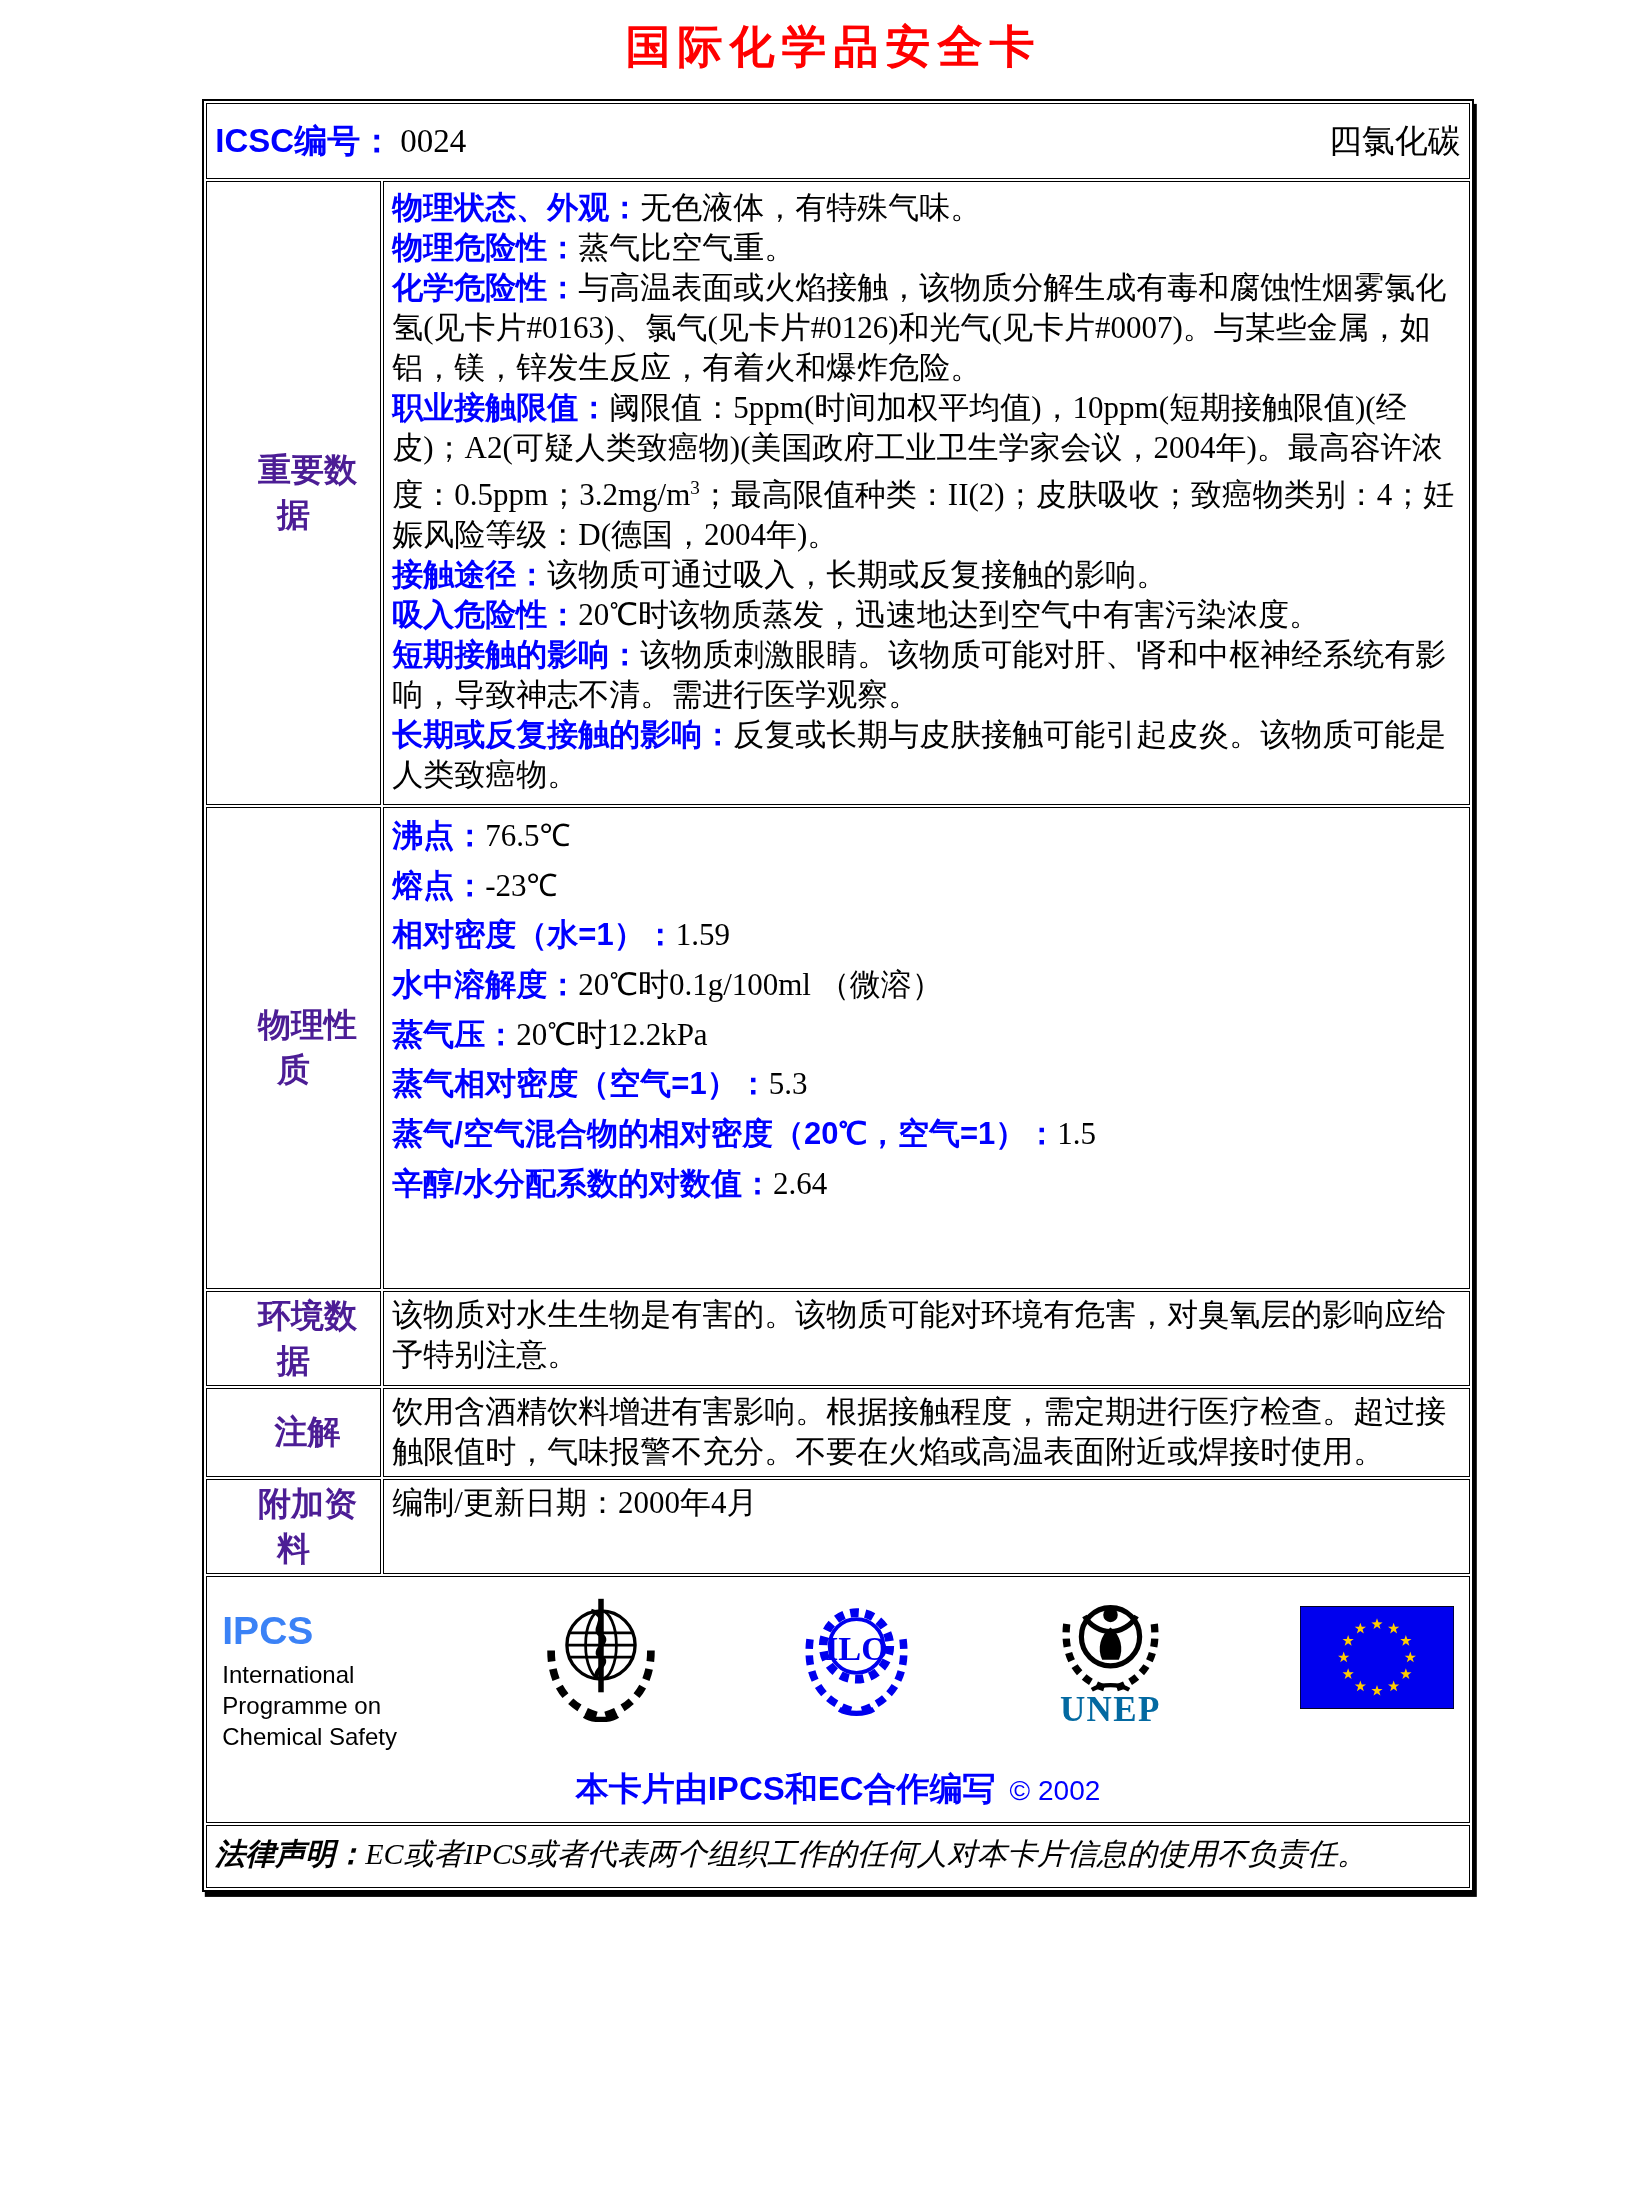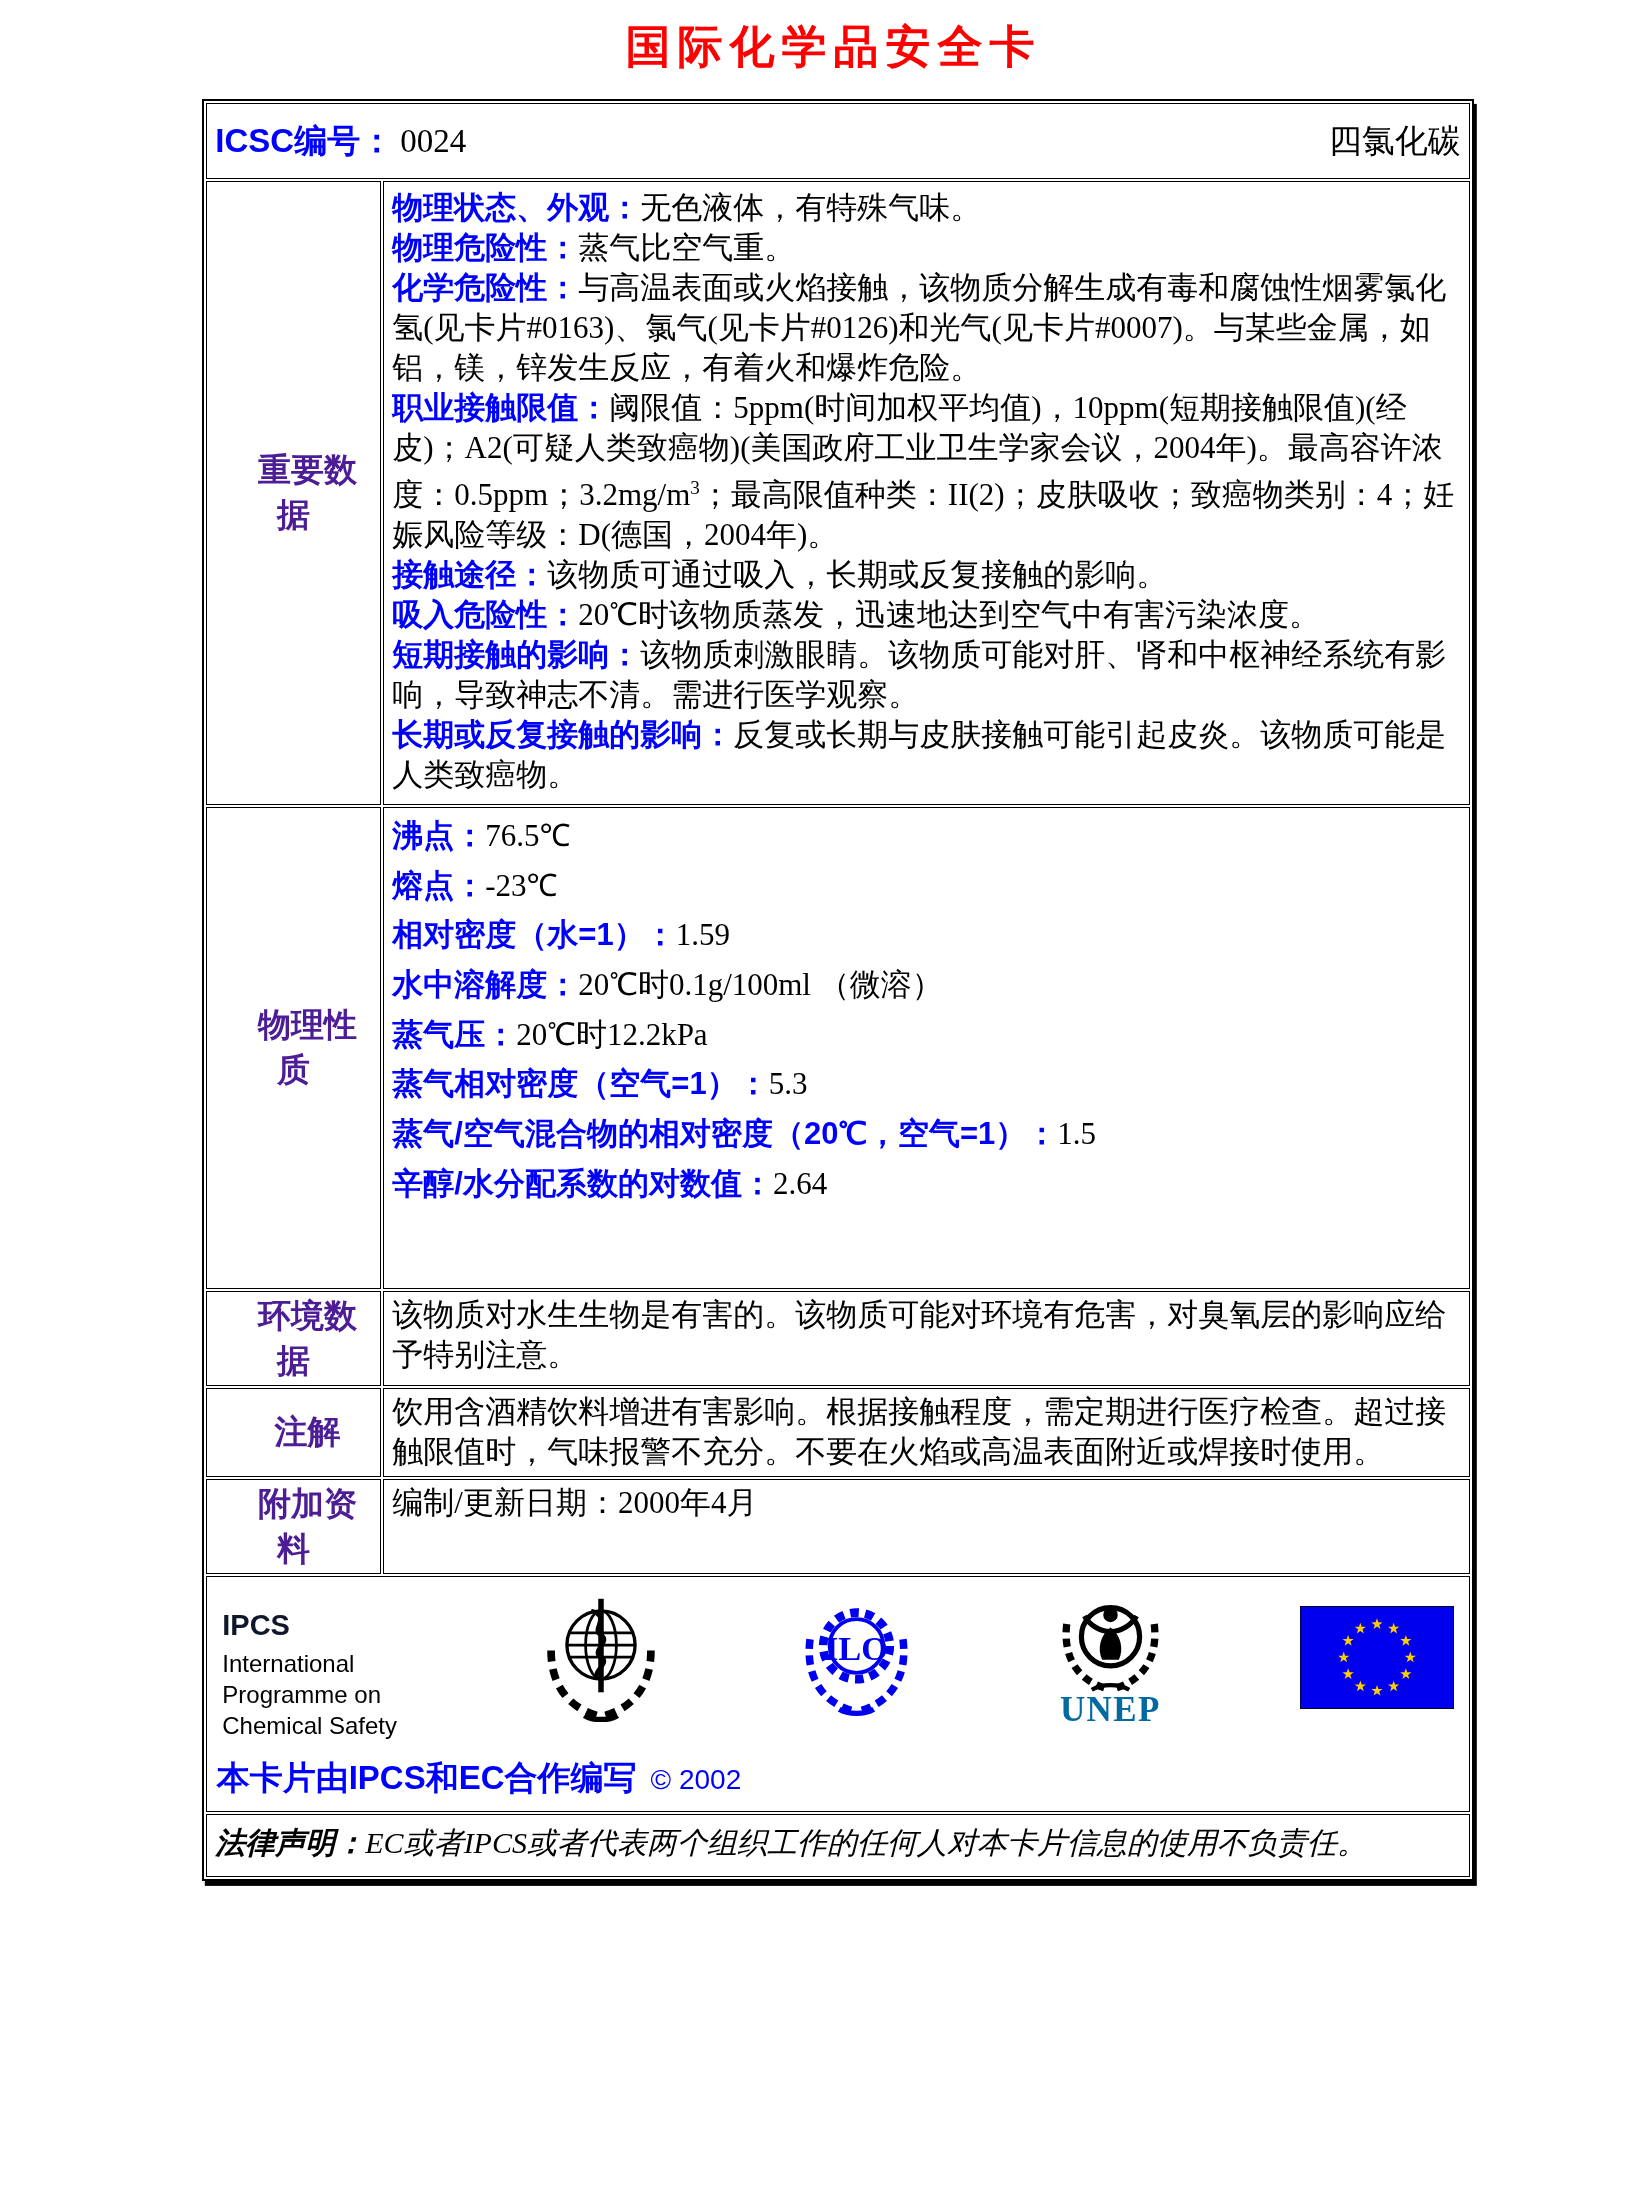--- a/index.html
+++ b/index.html
@@ -29,27 +29,27 @@
   .lbl{font-family:"Liberation Sans", sans-serif;font-weight:bold;color:#0000ff;}
   .txt{color:#000;}
   sup{font-size:62%;}
   td.important-cell{padding:5.6px 8.3px 8.3px 8.3px;}
   td.phys-cell{padding:8.3px 8.3px 75px 8.3px;}
   td.phys-cell .para{margin:0 0 9.7px 0;}
   td.env-cell,td.notes-cell,td.add-cell{padding:2.8px 8.3px 4.2px 8.3px;}
   td.logos-cell{padding:12.5px 9.7px 9.7px 9.7px;}
   .logos-flex{display:flex;justify-content:space-between;align-items:flex-start;padding:0 5.6px;}
   .ipcs-block{width:188px;padding-top:19.5px;font-family:"Liberation Sans", sans-serif;}
-  .ipcs-title{font-weight:bold;font-size:29px;margin:0 0 5.6px 0;color:#0f172a;}
+  .ipcs-title{font-weight:bold;font-size:39px;margin:0 0 5.6px 0;color:#3b82f6;}
   .ipcs-sub{font-size:24px;line-height:31px;color:#000;width:182px;}
   .logo-box{flex:0 0 auto;}
   .unep-block{text-align:center;}
   .unep-text{font-family:"Liberation Serif", serif;font-weight:bold;font-size:35px;margin-top:-5.6px;letter-spacing:1.4px;color:#0369a1;}
   .eu-box{margin-top:16.7px;}
-  .caption{text-align:left;margin-top:15.3px;}
+  .caption{text-align:center;margin-top:15.3px;}
   .cap-main{font-family:"Liberation Sans", sans-serif;font-weight:bold;font-size:33px;color:#0000ff;}
   .cap-copy{font-family:"Liberation Sans", sans-serif;font-size:28px;color:#0000ff;margin-left:14px;}
   td.legal-cell{padding:8.3px 8.3px 14px 8.3px;vertical-align:middle;}
   .legal-line{margin:0;font-size:30px;line-height:39px;font-style:italic;}
   .legal-lbl{font-family:"Liberation Sans", sans-serif;font-weight:bold;color:#000;}
 </style>
 </head>
 <body>
 
 <h1 class="page-title">国际化学品安全卡</h1>

